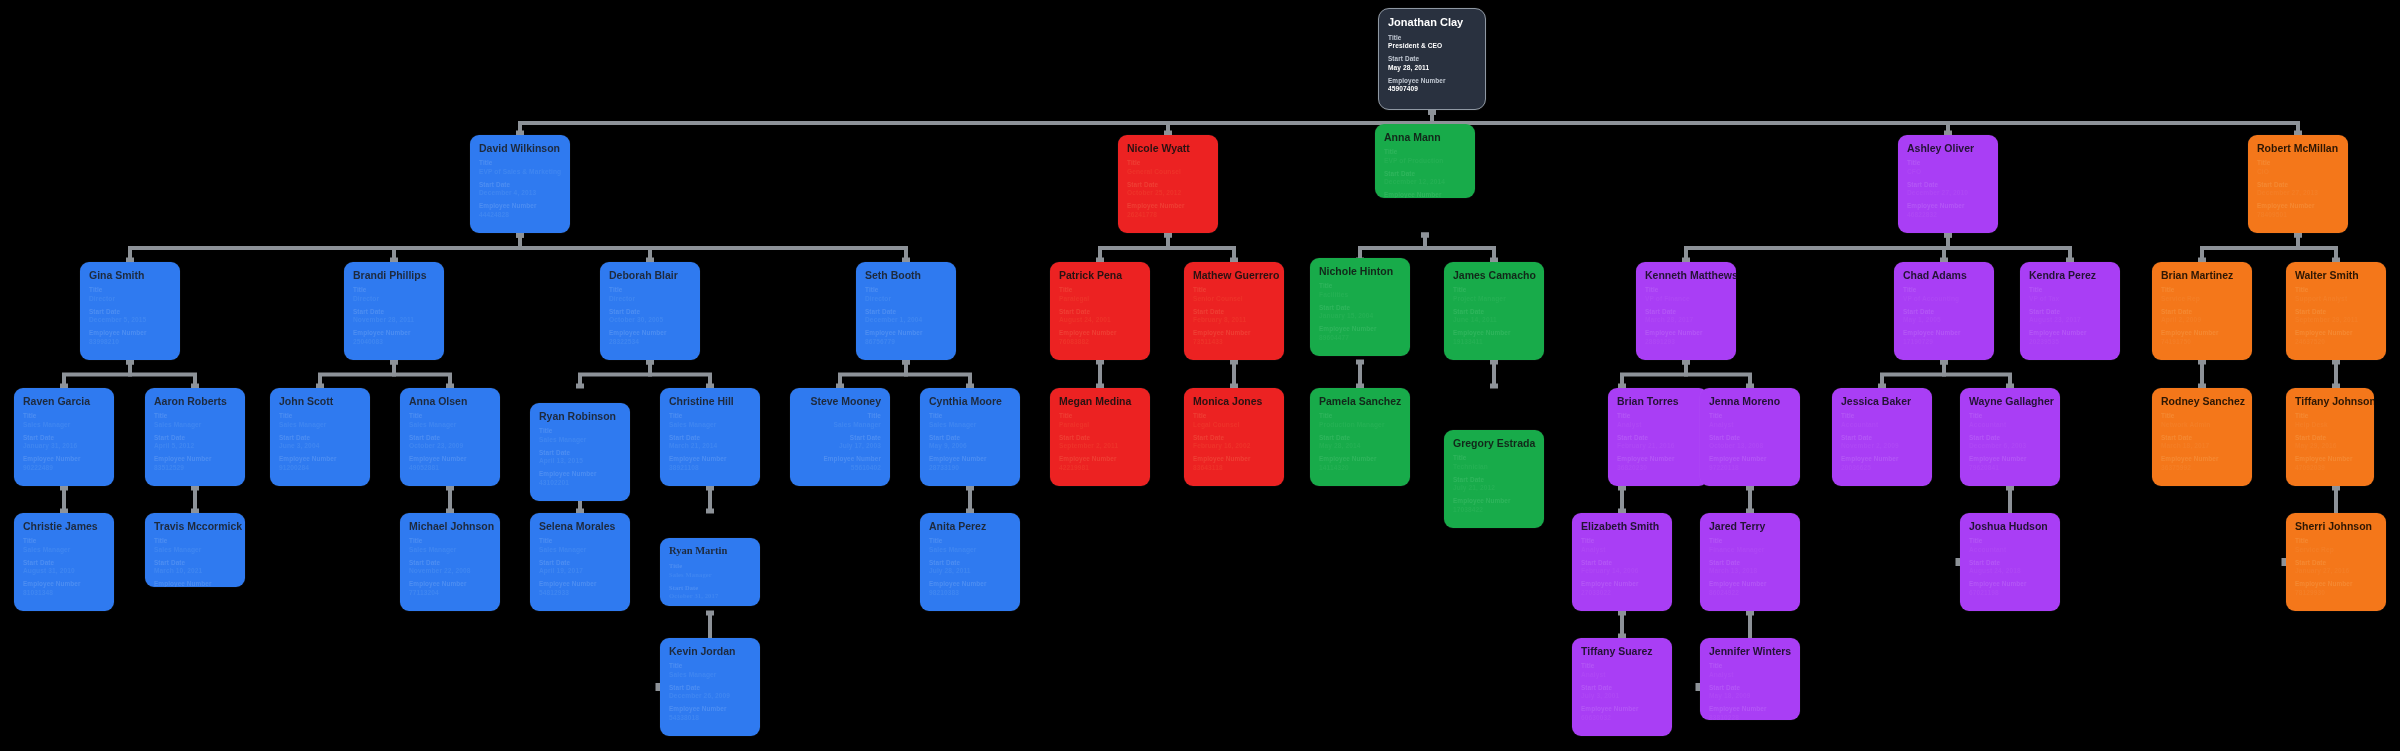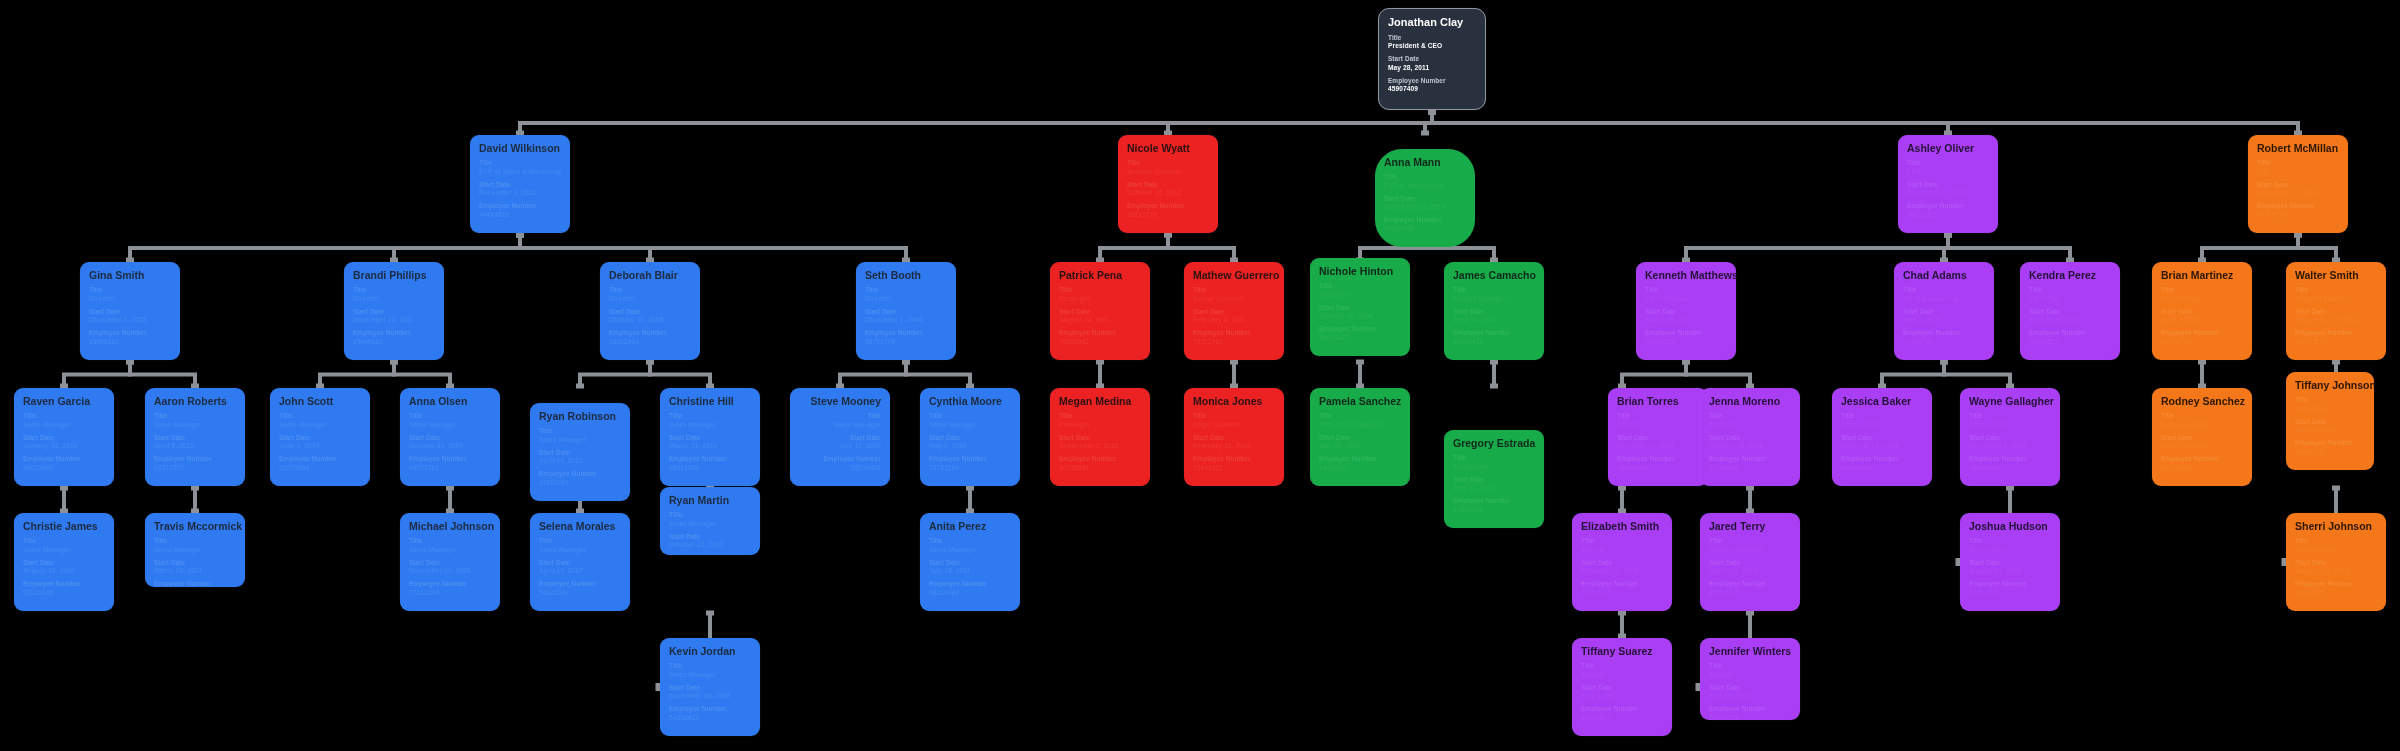--- a/index.html
+++ b/index.html
@@ -285,21 +285,21 @@
         </div>
         <div class="fl">
           <div class="lb">Start Date</div>
           <div class="vl">October 25, 2012</div>
         </div>
         <div class="fl">
           <div class="lb">Employee Number</div>
           <div class="vl">26241778</div>
         </div>
       </div>
-      <div class="node n-green" style="left: 1375px; top: 149px; width: 100px; height: 98px; border-radius: 27px;">
+      <div class="node n-green" style="left: 1375px; top: 124px; width: 100px; height: 74px;">
         <div class="nm">Anna Mann</div>
         <div class="fl">
           <div class="lb">Title</div>
           <div class="vl">EVP of Production</div>
         </div>
         <div class="fl">
           <div class="lb">Start Date</div>
           <div class="vl">December 12, 2014</div>
         </div>
         <div class="fl">
@@ -780,21 +780,21 @@
         </div>
         <div class="fl">
           <div class="lb">Start Date</div>
           <div class="vl">March 18, 2017</div>
         </div>
         <div class="fl">
           <div class="lb">Employee Number</div>
           <div class="vl">36375992</div>
         </div>
       </div>
-      <div class="node n-orange" style="left: 2286px; top: 372px; width: 88px; height: 98px;">
+      <div class="node n-orange" style="left: 2286px; top: 388px; width: 88px; height: 98px;">
         <div class="nm">Tiffany Johnson</div>
         <div class="fl">
           <div class="lb">Title</div>
           <div class="vl">Help Desk</div>
         </div>
         <div class="fl">
           <div class="lb">Start Date</div>
           <div class="vl">May 29, 2016</div>
         </div>
         <div class="fl">
@@ -855,21 +855,21 @@
         </div>
         <div class="fl">
           <div class="lb">Start Date</div>
           <div class="vl">April 19, 2017</div>
         </div>
         <div class="fl">
           <div class="lb">Employee Number</div>
           <div class="vl">54812933</div>
         </div>
       </div>
-      <div class="node n-blue" style="left: 660px; top: 487px; width: 100px; height: 68px;">
+      <div class="node n-blue" style="left: 660px; top: 538px; width: 100px; height: 68px; font-family: Liberation Serif, serif;">
         <div class="nm">Ryan Martin</div>
         <div class="fl">
           <div class="lb">Title</div>
           <div class="vl">Sales Manager</div>
         </div>
         <div class="fl">
           <div class="lb">Start Date</div>
           <div class="vl">October 31, 2017</div>
         </div>
         <div class="fl">

